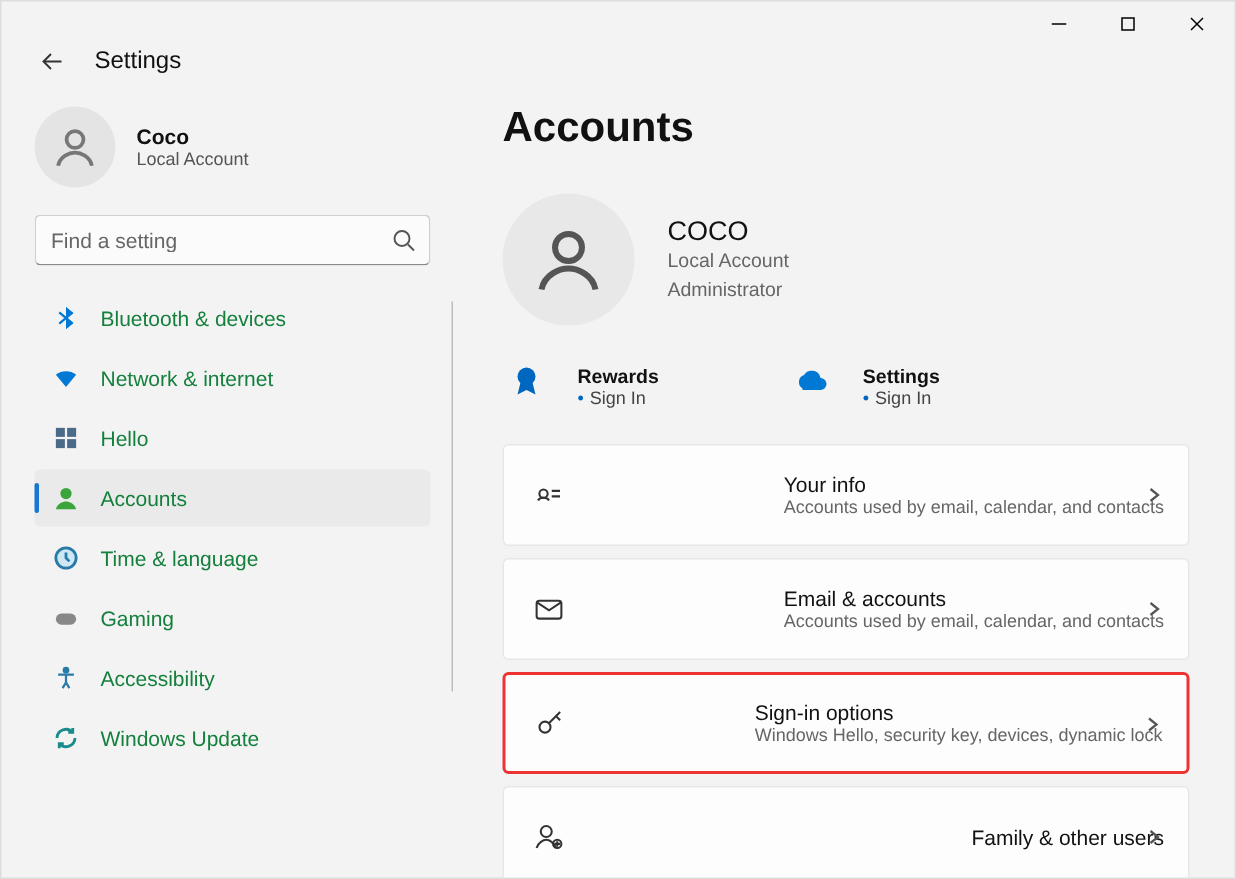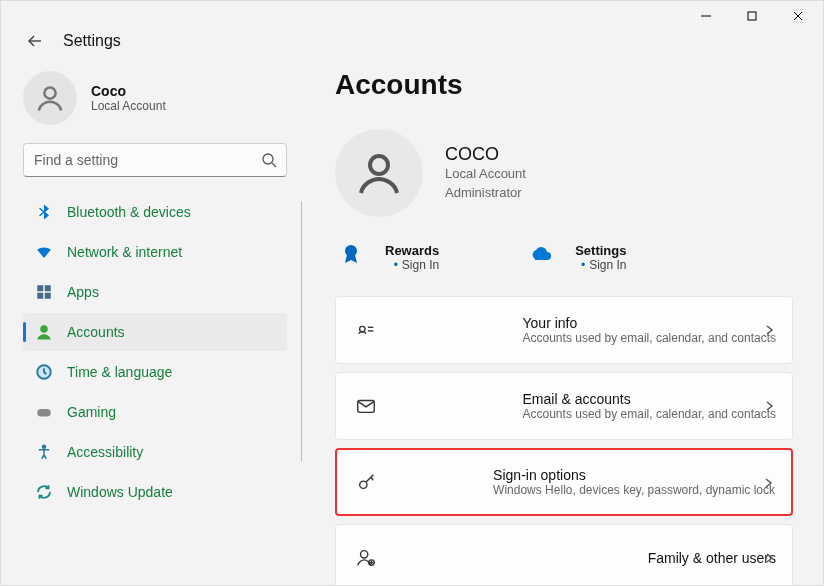--- a/index.html
+++ b/index.html
@@ -32,21 +32,21 @@
   .main h1 { font-size:28px; font-weight:600; color:#111; margin-bottom:28px;}
   .acct-head { display:flex; align-items:center; gap:22px; margin-bottom:22px;}
   .acct-head .avatar-lg { width:88px;height:88px;border-radius:50%;background:#e8e8e8;display:flex;align-items:center;justify-content:center;}
   .acct-head .avatar-lg svg{width:48px;height:48px;stroke:#555;fill:none;stroke-width:2;}
   .acct-head .an{font-size:18px;font-weight:500;color:#111;}
   .acct-head .as{font-size:13px;color:#666;line-height:1.4;}
   .tiles { display:flex; gap:90px; padding:4px 0 24px 4px;}
   .tile { display:flex; align-items:flex-start; gap:22px;}
   .tile .ticon{width:24px;height:24px;}
   .tile .ttitle{font-size:13px;font-weight:600;color:#111;}
-  .tile .tsub{font-size:12px;color:#444;text-align:right;}
+  .tile .tsub{font-size:12px;color:#444;}
   .tile .bullet{color:#0067c0;margin-right:4px;}
   .card { display:flex; align-items:center; gap:18px; height:68px; background:#fdfdfd; border:1px solid #e7e7e7; border-radius:4px; padding:0 16px 0 18px; margin-bottom:8px; position:relative;justify-content:space-between;}
   .card.highlight { border:2.5px solid #e33; }
   .card .cicon { width:24px; height:24px; display:flex; align-items:center; justify-content:center;}
   .card .cicon svg{width:22px;height:22px;stroke:#333;fill:none;stroke-width:1.5;}
   .card .ct{font-size:14px;color:#111;}
   .card .cs{font-size:12px;color:#666;}
   .card .chev{position:absolute; right:16px; top:26px; width:14px;height:14px;}
   .card .chev svg{width:14px;height:14px;stroke:#555;fill:none;stroke-width:1.5;}
 </style>
@@ -125,21 +125,21 @@
         </div>
         <div class="nav-item">
           <span class="nicon">
             <svg viewBox="0 0 24 24" fill="#4a6a8a">
               <rect x="3" y="3" width="8" height="8"></rect>
               <rect x="13" y="3" width="8" height="8"></rect>
               <rect x="3" y="13" width="8" height="8"></rect>
               <rect x="13" y="13" width="8" height="8"></rect>
             </svg>
           </span>
-          <span>Apps</span>
+          <span>Hello</span>
         </div>
         <div class="nav-item active">
           <span class="nicon">
             <svg viewBox="0 0 24 24">
               <circle cx="12" cy="8" r="5" fill="#3ba53b"></circle>
               <path d="M3 22c1-5 6-7 9-7s8 2 9 7" fill="#3ba53b"></path>
             </svg>
           </span>
           <span>Accounts</span>
         </div>
@@ -255,21 +255,21 @@
         </div>
         <div class="card highlight">
           <span class="cicon">
             <svg viewBox="0 0 24 24">
               <circle cx="8" cy="15" r="4"></circle>
               <path d="M11 12l8-8M16 7l3 3"></path>
             </svg>
           </span>
           <div>
             <div class="ct">Sign-in options</div>
-            <div class="cs">Windows Hello, devices key, password, dynamic lock</div>
+            <div class="cs">Windows Hello, security key, devices, dynamic lock</div>
           </div>
           <span class="chev"><svg viewBox="0 0 14 14">
               <polyline points="5,3 10,7 5,11"></polyline>
             </svg></span>
         </div>
         <div class="card">
           <span class="cicon">
             <svg viewBox="0 0 24 24">
               <circle cx="10" cy="8" r="4"></circle>
               <path d="M3 20c1-4 5-6 7-6s6 2 7 6"></path>

